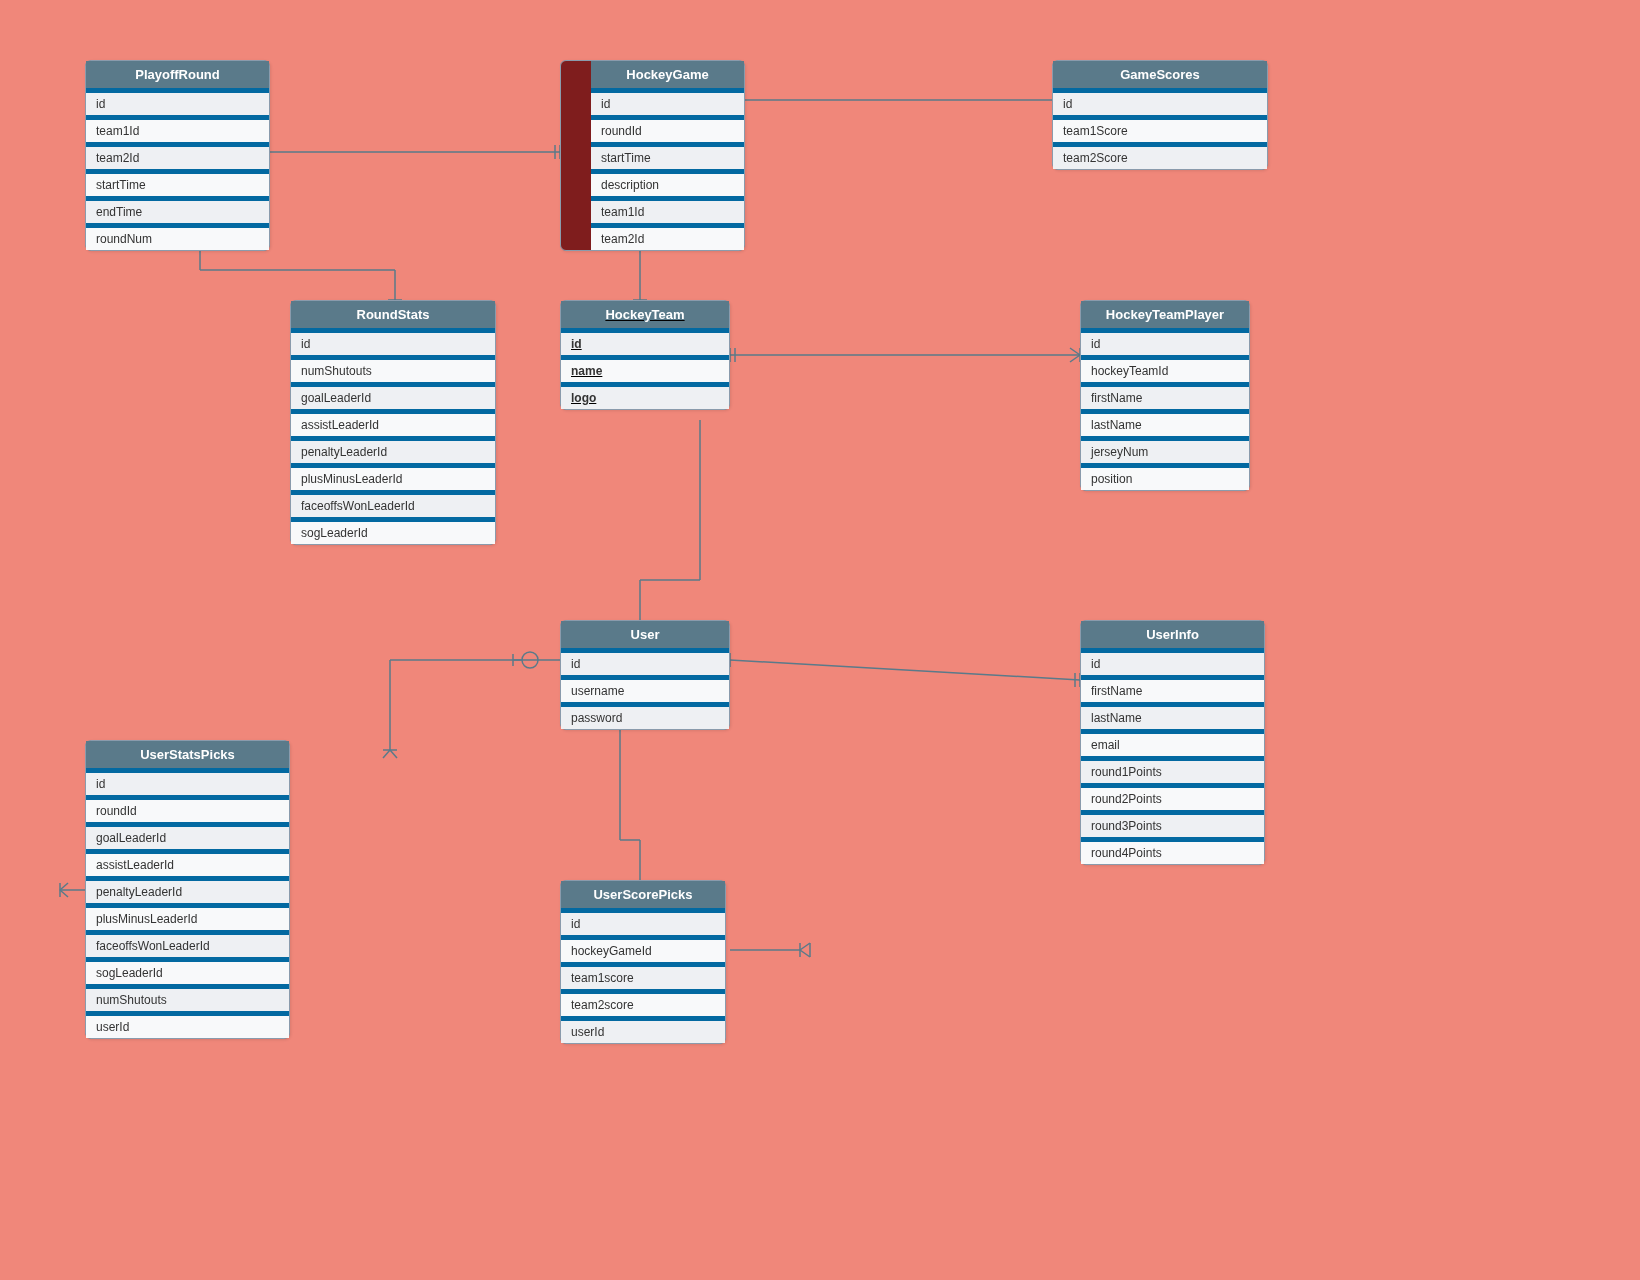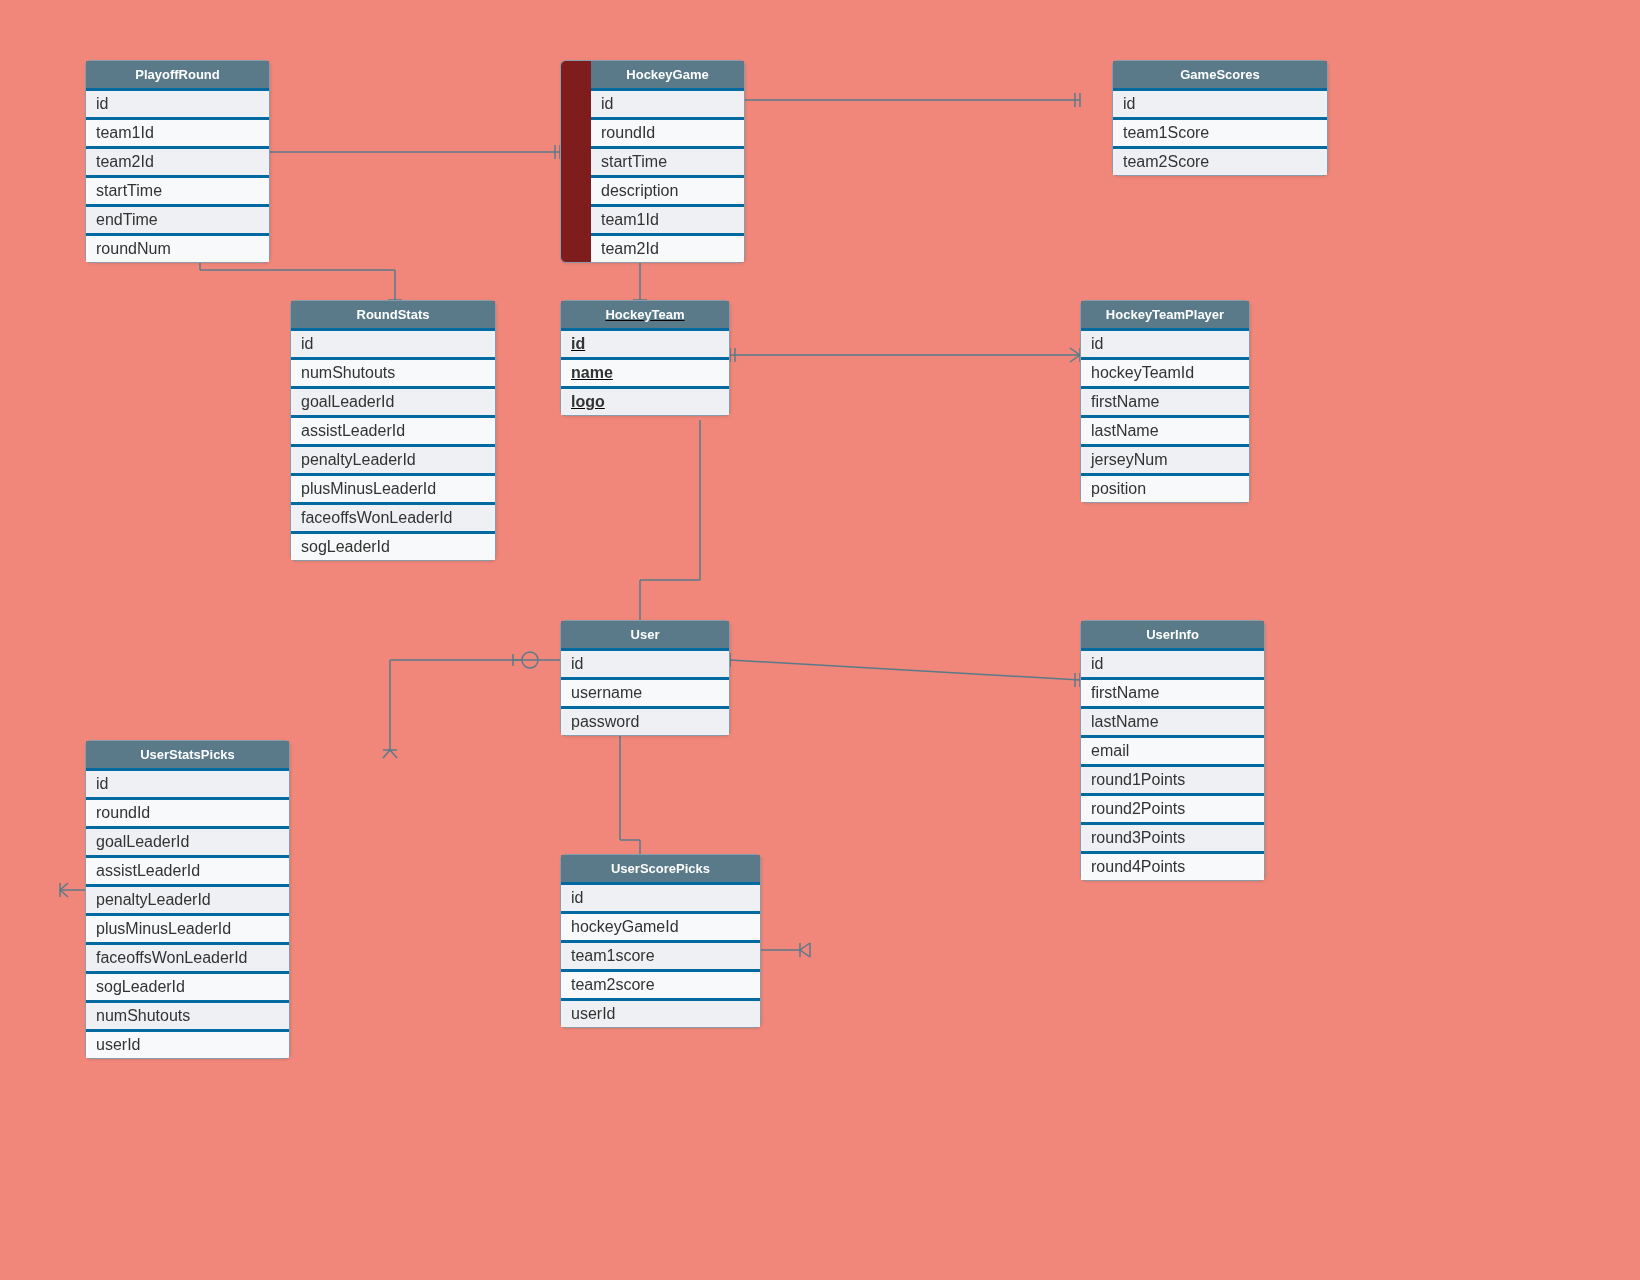--- a/index.html
+++ b/index.html
@@ -33,24 +33,24 @@
     }
     .er-table-header {
       background: #5a7a8a;
       color: white;
       font-weight: bold;
       font-size: 13px;
       padding: 6px 10px;
       text-align: center;
     }
     .er-table-row {
-      font-size: 16px;
+      font-size: 12px;
       color: #333;
       padding: 4px 10px;
-      border-top: 3px solid #0369a1;
+      border-top: 5px solid #0369a1;
       background: #f8f9fa;
     }
     .er-table-row:nth-child(even) {
       background: #eef0f3;
     }
     .er-table-row.bold-row {
       font-weight: bold;
     }
     .er-table-row:first-child {
       border-top: none;
@@ -167,21 +167,21 @@
   <div class="er-table" style="left:560px; top:60px; width:185px;padding-left:30px;">
     <div class="er-table-header">HockeyGame</div>
     <div class="er-table-row">id</div>
     <div class="er-table-row">roundId</div>
     <div class="er-table-row">startTime</div>
     <div class="er-table-row">description</div>
     <div class="er-table-row">team1Id</div>
     <div class="er-table-row">team2Id</div>
   </div>
 
-  <div class="er-table" style="left:1112px; top:60px; width:216px;">
+  <div class="er-table" style="left:1052px; top:60px; width:216px;">
     <div class="er-table-header">GameScores</div>
     <div class="er-table-row">id</div>
     <div class="er-table-row">team1Score</div>
     <div class="er-table-row">team2Score</div>
   </div>
 
   <div class="er-table" style="left:290px; top:300px; width:206px;">
     <div class="er-table-header">RoundStats</div>
     <div class="er-table-row">id</div>
     <div class="er-table-row">numShutouts</div>
@@ -236,21 +236,21 @@
     <div class="er-table-row">goalLeaderId</div>
     <div class="er-table-row">assistLeaderId</div>
     <div class="er-table-row">penaltyLeaderId</div>
     <div class="er-table-row">plusMinusLeaderId</div>
     <div class="er-table-row">faceoffsWonLeaderId</div>
     <div class="er-table-row">sogLeaderId</div>
     <div class="er-table-row">numShutouts</div>
     <div class="er-table-row">userId</div>
   </div>
 
-  <div class="er-table" style="left:560px; top:854px; width:201px;">
+  <div class="er-table" style="left:560px; top:880px; width:166px;">
     <div class="er-table-header">UserScorePicks</div>
     <div class="er-table-row">id</div>
     <div class="er-table-row">hockeyGameId</div>
     <div class="er-table-row">team1score</div>
     <div class="er-table-row">team2score</div>
     <div class="er-table-row">userId</div>
   </div>
 
 </div>
 

